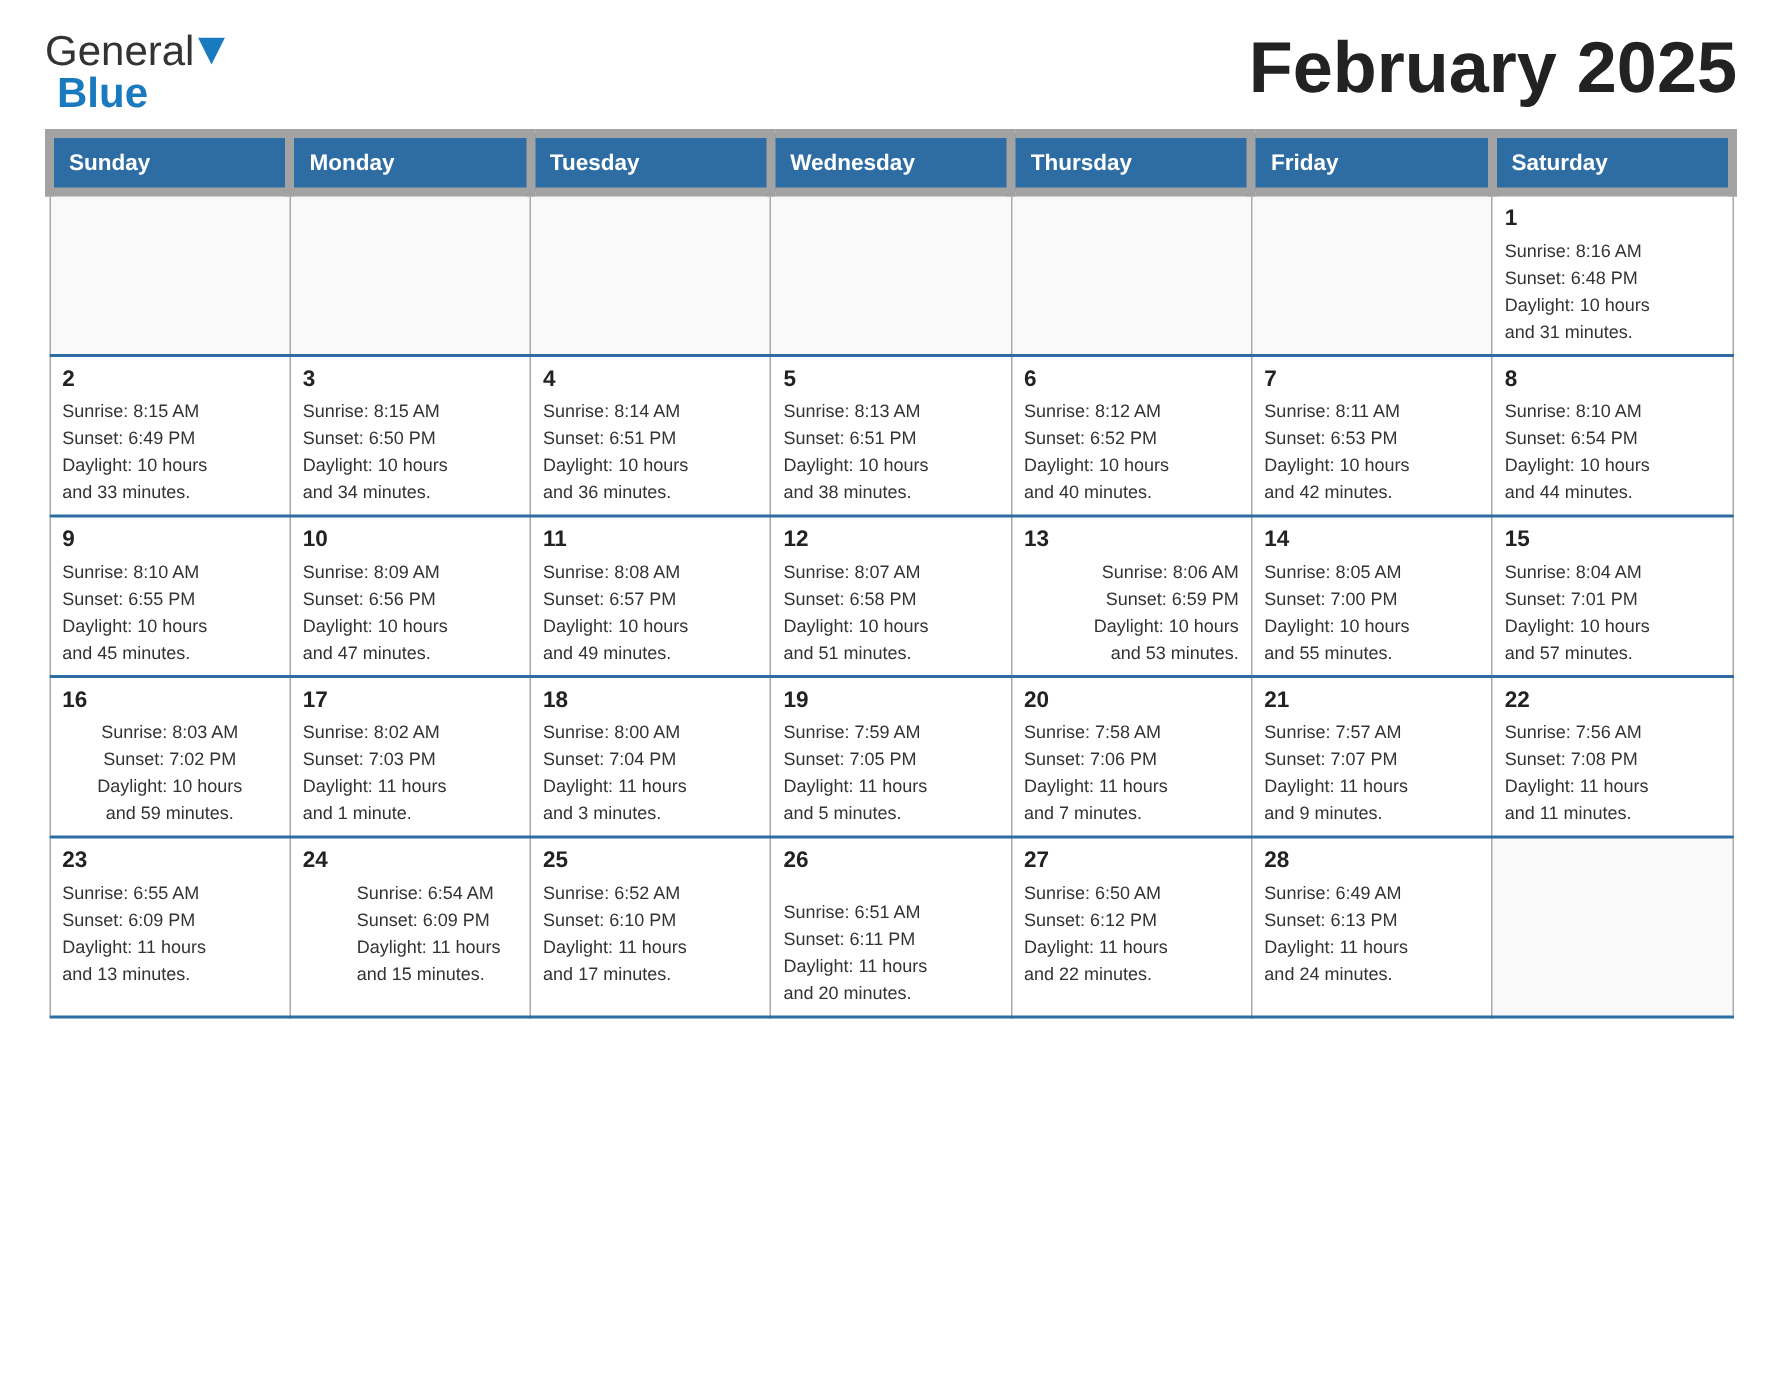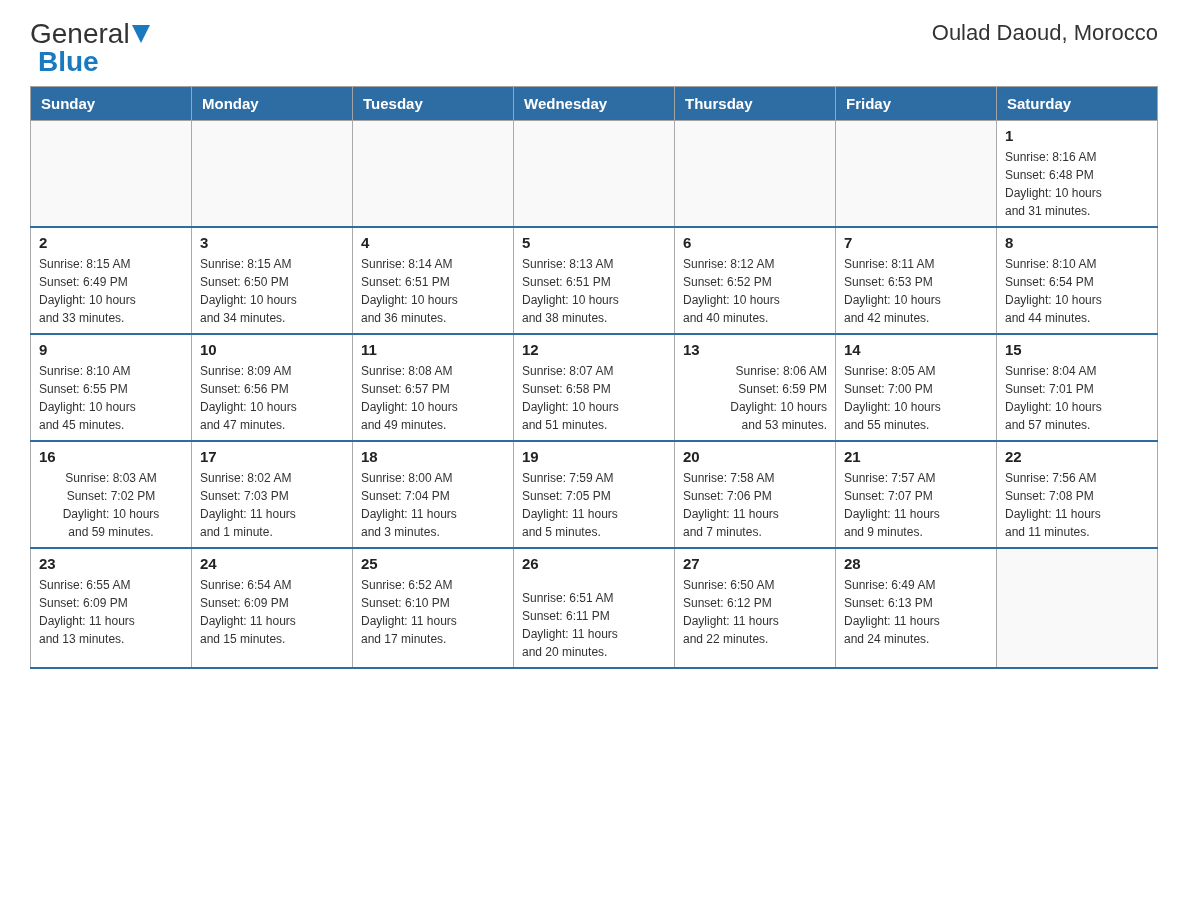--- a/index.html
+++ b/index.html
@@ -57,21 +57,21 @@
       border-collapse: collapse;
       margin-top: 10px;
     }
     .calendar thead tr th {
       background-color: #2e6da4;
       color: #fff;
       font-size: 15px;
       font-weight: bold;
       padding: 8px 10px;
       text-align: left;
-      border: 1px solid #a3a3a3;
+      border: 6px solid #a3a3a3;
     }
     .calendar tbody tr td {
       vertical-align: top;
       border: 1px solid #aaa;
       padding: 6px 8px;
       min-height: 100px;
       width: 14.28%;
     }
     .calendar tbody tr {
       border-bottom: 2px solid #2e6da4;
@@ -98,21 +98,21 @@
   <div class="logo">
     <div class="logo-row">
       <span class="logo-general">General</span>
       <svg width="18" height="20" viewBox="0 0 18 20" style="margin-left:2px; margin-top:2px;">
         <polygon points="0,0 18,0 9,18" fill="#1a7abf"></polygon>
       </svg>
     </div>
     <span class="logo-blue">Blue</span>
   </div>
   <div class="title-block">
-    <h2>Oulad Daoud, Morocco</h2>
+    <h1>February 2025</h1>
   </div>
 </div>
 
 <table class="calendar">
   <thead>
     <tr>
 
     <th>Sunday</th>
         <th>Monday</th>
         <th>Tuesday</th>
@@ -295,21 +295,21 @@
       <tr>
         <td>
           <div class="day-number">23</div>
           <div class="day-info" style="white-space: pre-line;">Sunrise: 6:55 AM
 Sunset: 6:09 PM
 Daylight: 11 hours
 and 13 minutes.</div>
         </td>
         <td>
           <div class="day-number">24</div>
-          <div class="day-info" style="white-space: pre-line;">Sunrise: 6:54 AM
+          <div class="day-info" style="white-space: pre-line; margin-left: 36px;">Sunrise: 6:54 AM
 Sunset: 6:09 PM
 Daylight: 11 hours
 and 15 minutes.</div>
         </td>
         <td>
           <div class="day-number">25</div>
           <div class="day-info" style="white-space: pre-line;">Sunrise: 6:52 AM
 Sunset: 6:10 PM
 Daylight: 11 hours
 and 17 minutes.</div>

